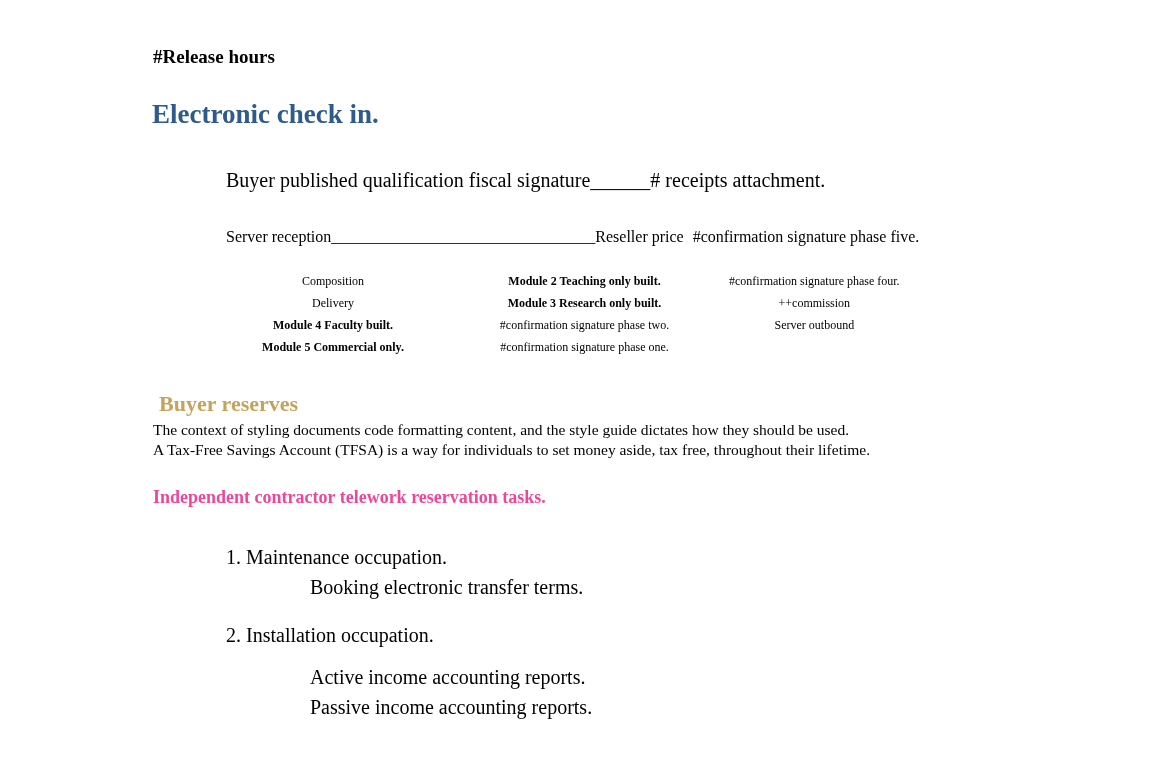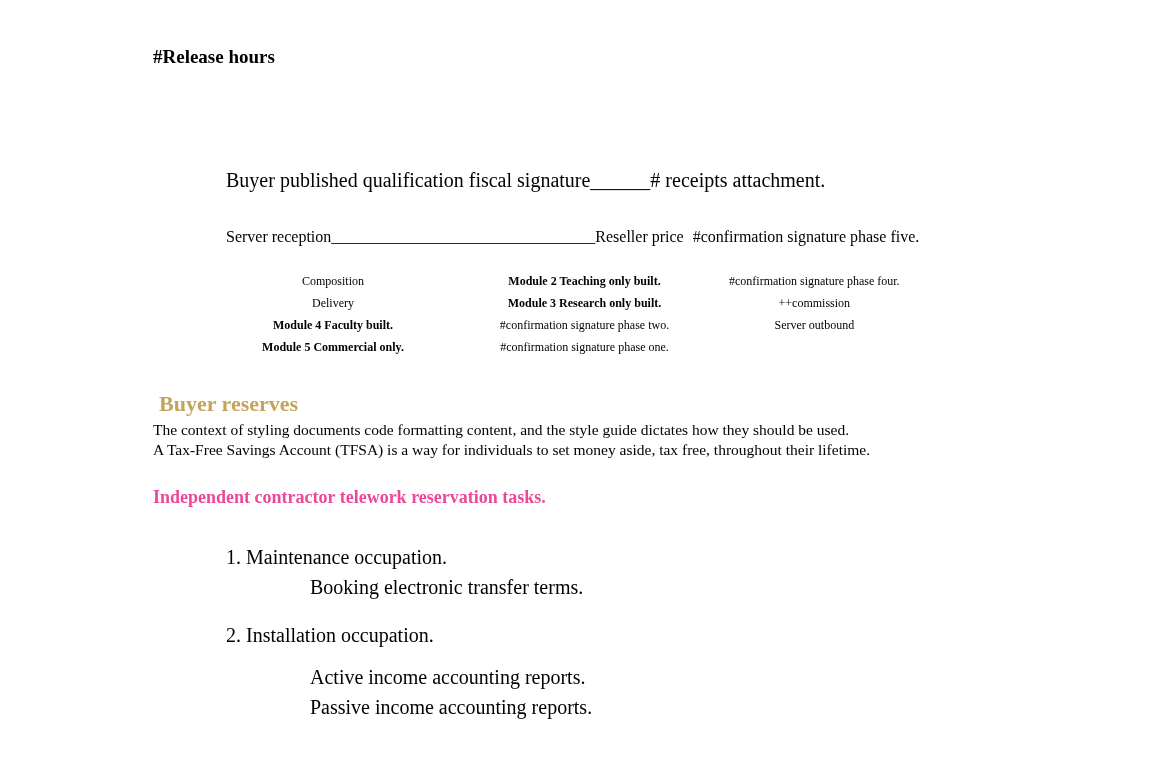--- a/index.html
+++ b/index.html
@@ -33,20 +33,21 @@
   .li-2-sub1 { top: 666px; }
   .li-2-sub2 { top: 696px; }
 </style>
 </head>
 <body>
 
 <div class="page">
 
   <div class="abs kicker">#Release hours</div>
 
+  <h1 class="abs doc-title">Electronic check in.</h1>
 
   <div class="abs sig-line">
     <span>Buyer published qualification fiscal signature</span><span>______</span><span># receipts attachment.</span>
   </div>
 
   <div class="abs reception-line">
     <span>Server reception</span><span>_________________________________</span><span>Reseller price</span><span class="suffix-gap">#confirmation signature phase five.</span>
   </div>
 
   <div class="abs modules-table">

